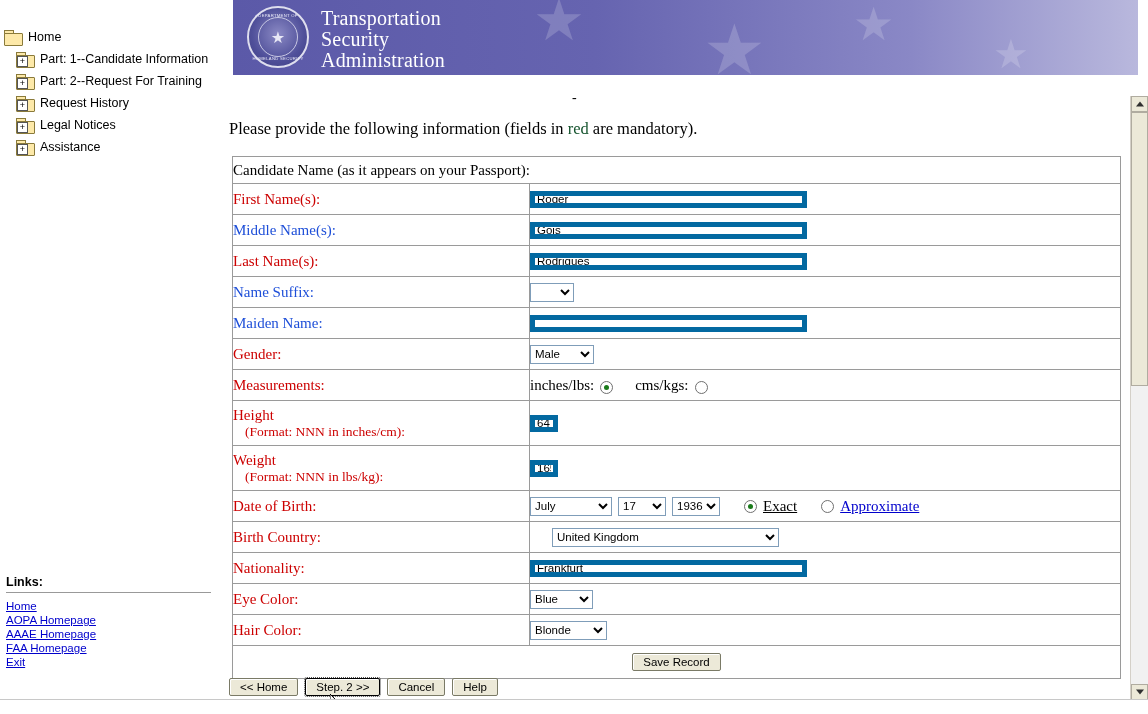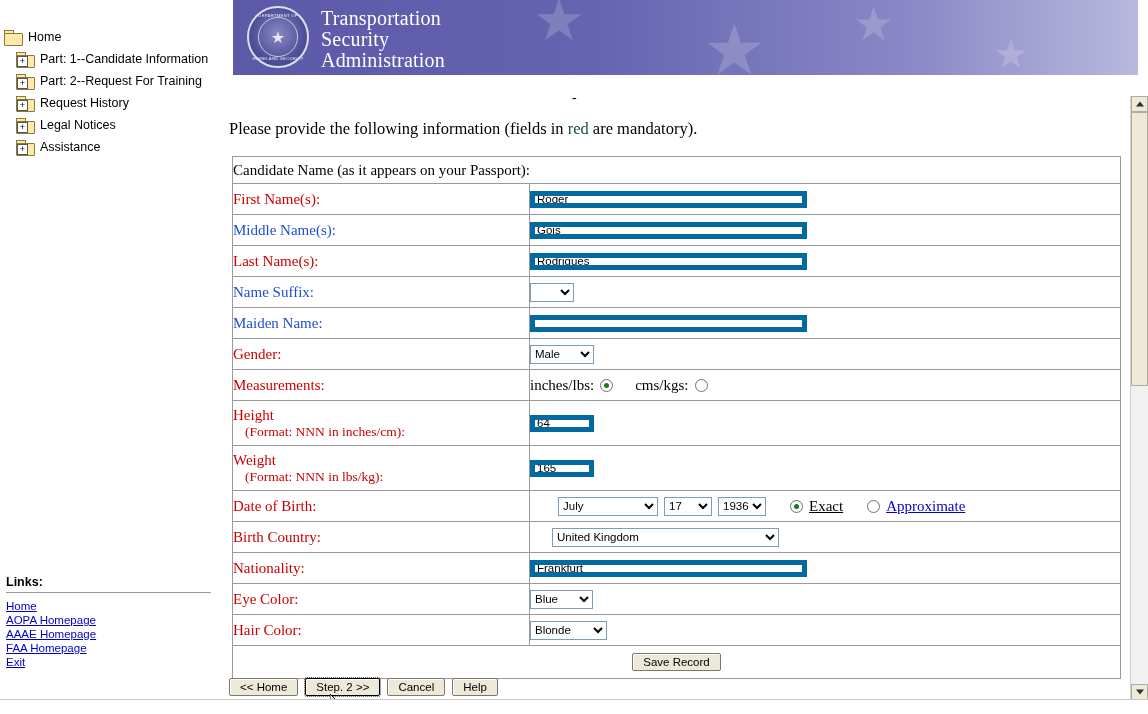--- a/index.html
+++ b/index.html
@@ -240,43 +240,43 @@
     font-family: "Liberation Sans", sans-serif;
     font-size: 11.5px;
     color: #000;
     border: 5px solid #0369a1;
     background: #ffffff;
     height: 17px;
     box-sizing: border-box;
     padding: 1px 2px;
   }
   input.w280 { width: 277px; }
-  input.w52 { width: 64px; }
+  input.w52 { width: 28px; }
 
   select.sel {
     font-family: "Liberation Sans", sans-serif;
     font-size: 11.5px;
     height: 19px;
     border: 1px solid #7f9db9;
     background: #ffffff;
     color: #000;
     box-sizing: border-box;
   }
   select.s-suffix { width: 44px; }
   select.s-gender { width: 64px; }
-  select.s-month { width: 100px; margin-left: 28px; }
+  select.s-month { width: 82px; }
   select.s-day { width: 48px; }
   select.s-year { width: 48px; }
   select.s-country { width: 227px; margin-left: 22px; }
   select.s-eye { width: 63px; }
   select.s-hair { width: 77px; }
 
   .radio-line {
     display: flex;
-    align-items: center;
+    align-items: flex-end;
     font-size: 15px;
     gap: 6px;
   }
   .radio {
     width: 13px; height: 13px;
     border-radius: 50%;
     border: 1px solid #6f6f6f;
     background: #ffffff;
     box-sizing: border-box;
     display: inline-block;

